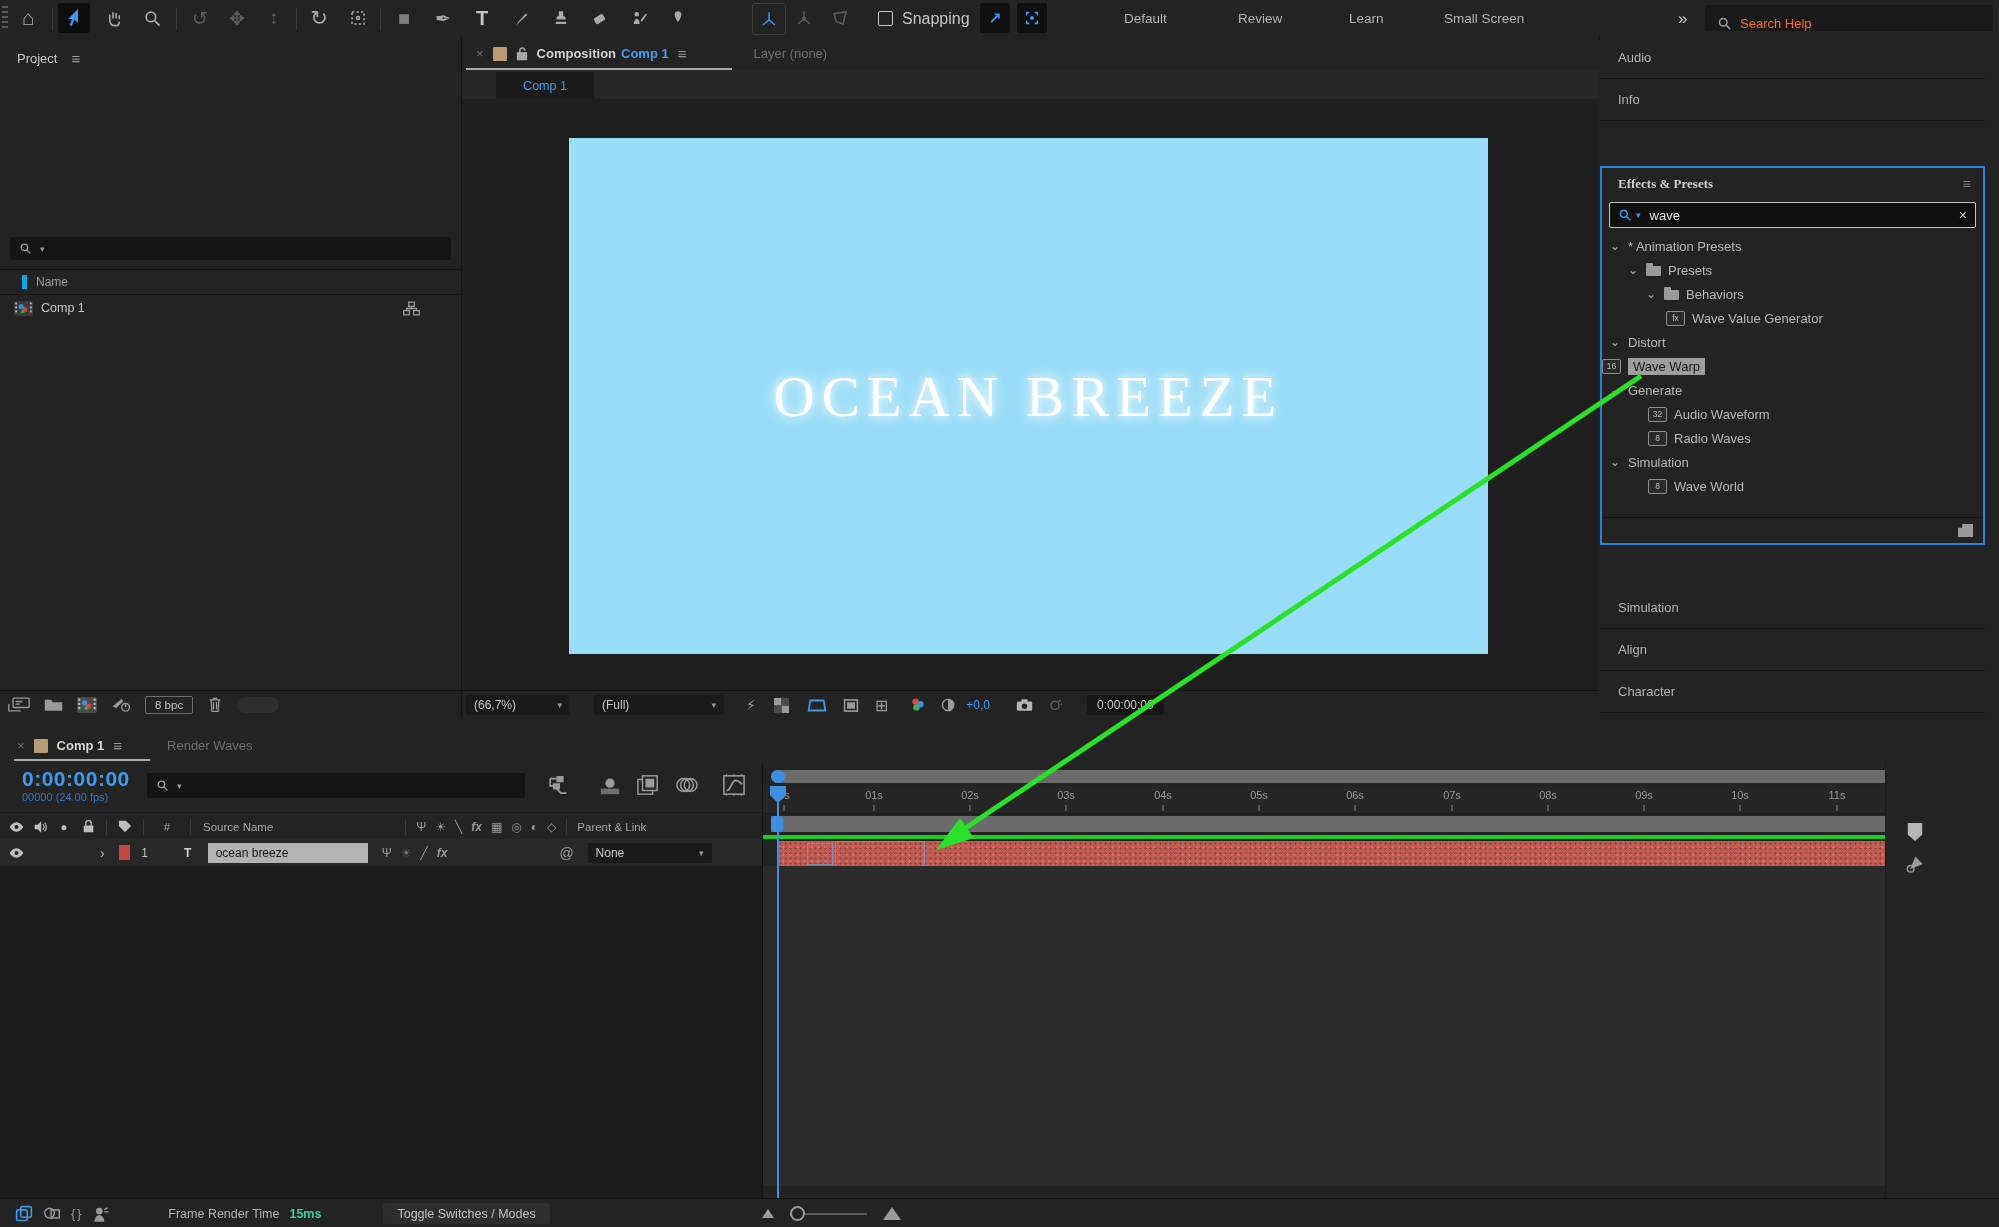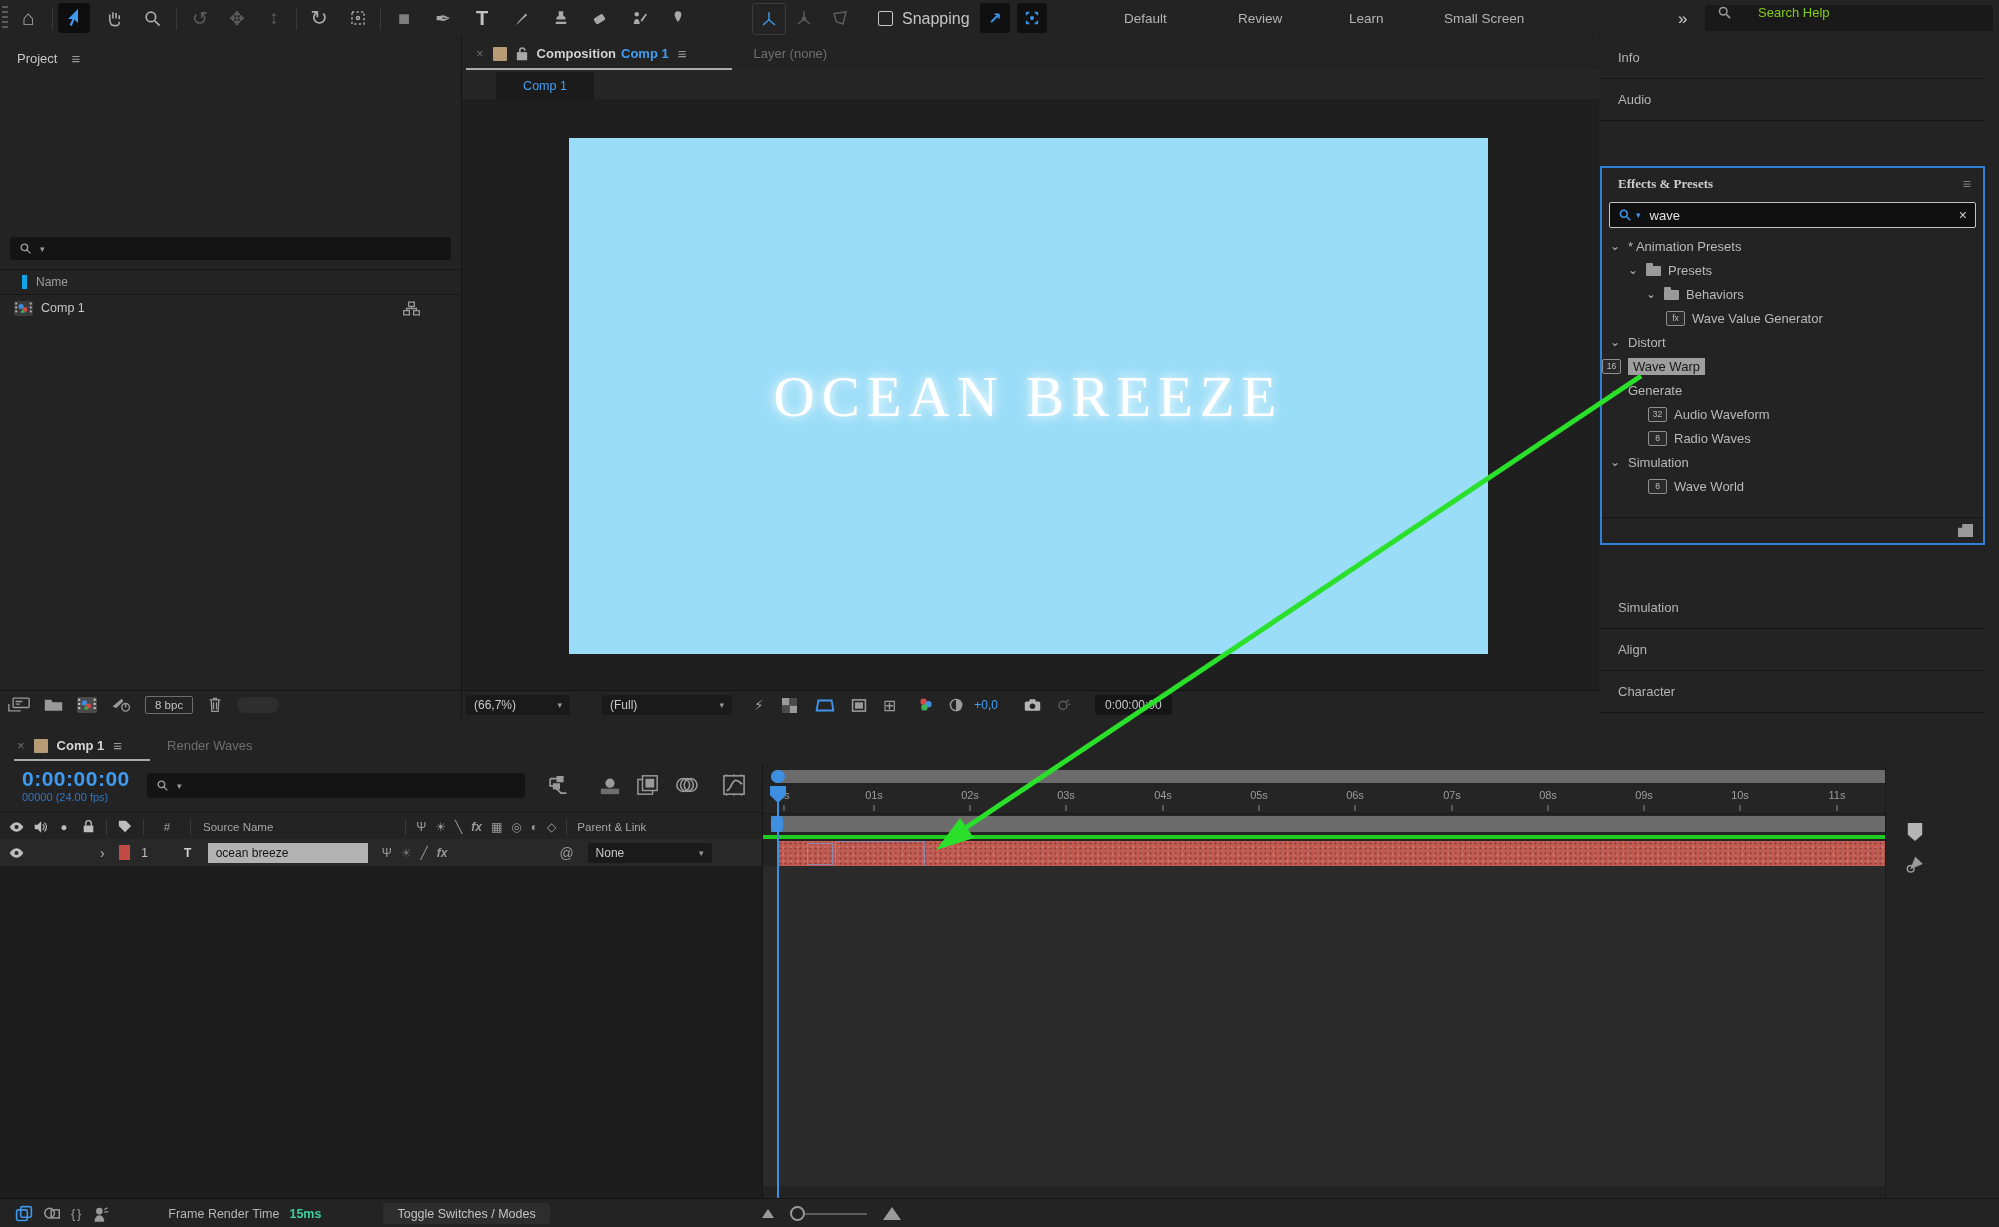--- a/index.html
+++ b/index.html
@@ -15,21 +15,21 @@
   
   .toolbar{left:0;top:0;width:1999px;height:37px;background:#232323;border-bottom:2px solid #141414;}
   .grip{left:2px;top:6px;width:8px;height:25px;
         background:repeating-linear-gradient(#5a5a5a 0 2px,transparent 2px 5px);width:6px;}
   .tool{position:absolute;top:3px;width:32px;height:30px;display:flex;align-items:center;justify-content:center;
         font-size:19px;color:#a9a9a9;border-radius:3px;}
   .tool.active{background:#0e0e0e;}
   .tool.gray{color:#5c5c5c;}
   .wsp{position:absolute;top:0;height:37px;display:flex;align-items:center;color:#b4b4b4;font-size:13.5px;cursor:default;}
   .searchhelp{left:1705px;top:5px;width:288px;height:26px;background:#191919;border-radius:3px;
-              display:flex;align-items:flex-start;gap:26px;padding-left:12px;box-sizing:border-box;color:#84cc16;}
+              display:flex;align-items:flex-end;gap:8px;padding-left:12px;box-sizing:border-box;color:#f97316;}
   .snapbox{width:13px;height:13px;border:1.5px solid #c7c7c7;border-radius:2px;background:transparent;}
   .bluebtn{position:absolute;top:3px;width:30px;height:30px;background:#101010;border-radius:3px;
            display:flex;align-items:center;justify-content:center;color:#3e96ea;font-size:16px;font-weight:bold;}
   
   .panel{background:#232323;}
   .phead{height:31px;display:flex;align-items:center;gap:14px;padding-left:17px;color:#c9c9c9;font-size:13px;}
   .ham{color:#9a9a9a;font-size:15px;letter-spacing:0;line-height:10px;}
   .searchfield{background:#141414;border-radius:3px;display:flex;align-items:center;gap:8px;
                padding-left:9px;box-sizing:border-box;color:#dcdcdc;}
   .caret{font-size:9px;color:#9a9a9a;}
@@ -345,21 +345,21 @@
     <div class="canvas-area">
       <div class="comp-canvas" id="comp-canvas" style="background: rgb(153, 221, 248);">
         <span class="comp-title">OCEAN BREEZE</span>
       </div>
     </div>
     <div class="vfoot">
       <div class="dd" style="width:104px;margin-left:4px">
         <span>(66,7%)</span>
           <span class="caret">▾</span>
       </div>
-      <div class="dd" style="width:130px;margin-left:32px">
+      <div class="dd" style="width:130px;margin-left:24px">
         <span>(Full)</span>
           <span class="caret">▾</span>
       </div>
       <span class="i" style="margin-left:22px;font-size:14px">⚡</span>
       <svg width="15" height="15" viewBox="0 0 16 16" style="margin-left:18px">
           <rect width="8" height="8" fill="#9a9a9a"></rect>
           <rect x="8" y="8" width="8" height="8" fill="#9a9a9a"></rect>
           <rect x="8" width="8" height="8" fill="#4a4a4a"></rect>
           <rect y="8" width="8" height="8" fill="#4a4a4a"></rect>
         </svg>
@@ -391,24 +391,24 @@
           <path d="M14 5 l3 -3 M17 8 l2 -1"></path>
         </svg>
       <div class="tcbox" style="margin-left:24px">
           <span>0:00:00:00</span>
         </div>
     </div>
   </div>
 
   <div class="abs panel rightp">
     <div class="rtab" style="width:385px">
+        <span>Audio</span>
+      </div>
+    <div class="rtab" style="width:385px">
         <span>Info</span>
-      </div>
-    <div class="rtab" style="width:385px">
-        <span>Audio</span>
       </div>
 
     <div class="fxpanel">
       <div class="fxhead">
         <span style="font-weight:bold;color:#cdcdcd">Effects &amp; Presets</span>
         <span class="ham">≡</span>
       </div>
       <div class="fxsearch">
         <svg width="14" height="14" viewBox="0 0 24 24" stroke="#3e96ea" stroke-width="2.6" fill="none">
             <circle cx="10" cy="10" r="6"></circle>

